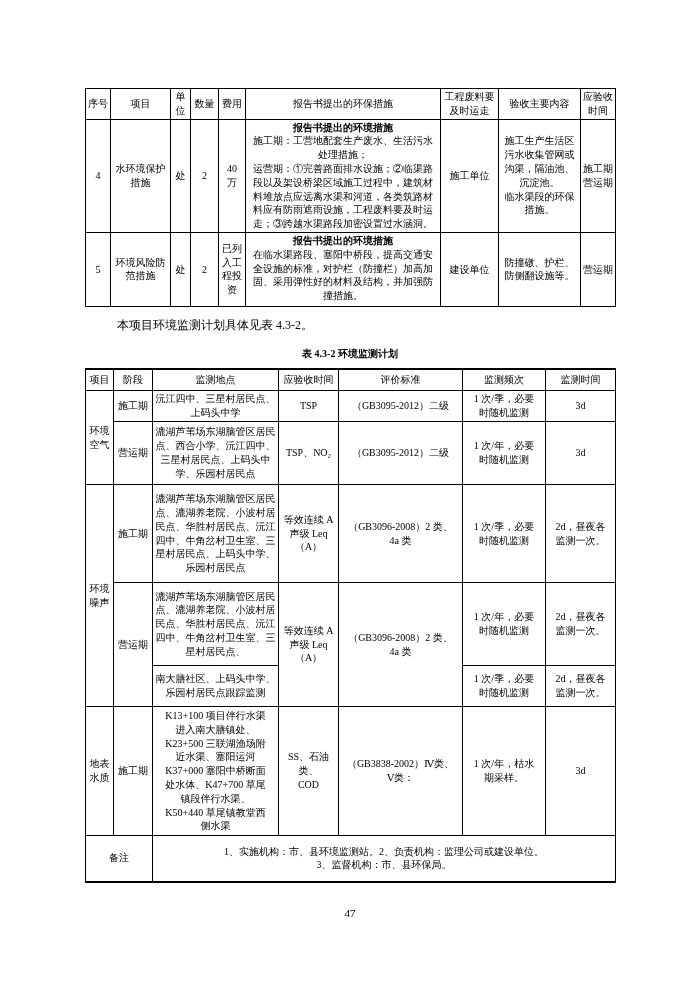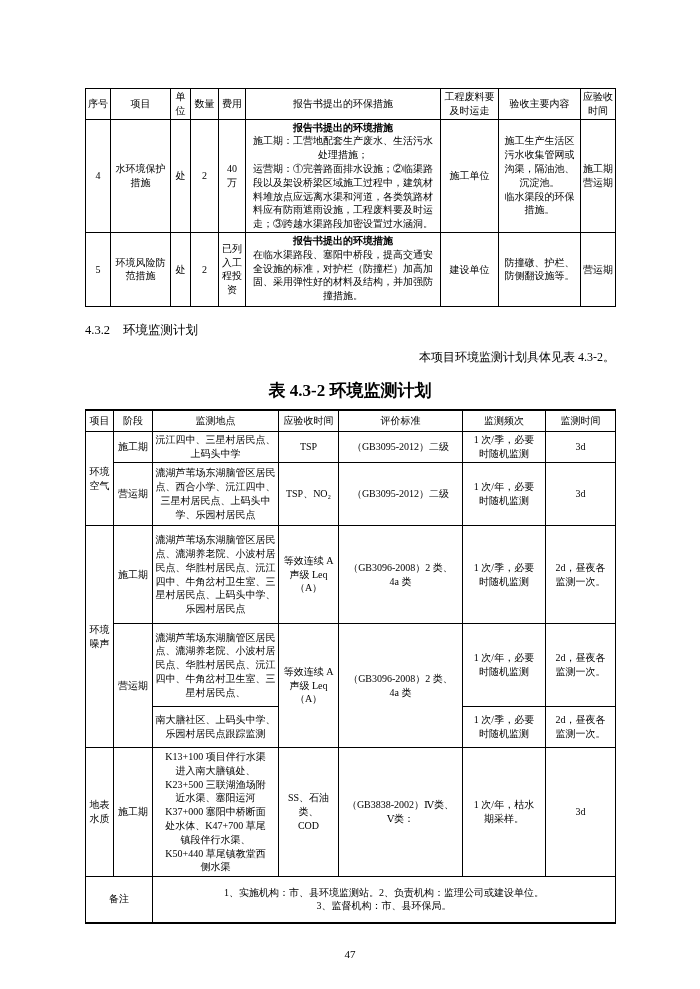--- a/index.html
+++ b/index.html
@@ -10,22 +10,22 @@
   .content{position:absolute;left:85px;top:88px;width:530px;}
   table{border-collapse:collapse;table-layout:fixed;width:530px;font-size:10px;line-height:1.38;}
   th,td{border:1px solid #000;padding:1px 2px;text-align:center;vertical-align:middle;font-weight:normal;overflow:hidden;word-break:break-all;}
   .pre{white-space:pre-line;}
   .measures{text-align:center;vertical-align:top;padding:1px 3px;}
   .m-title{font-weight:bold;white-space:pre-line;}
   .m-body{white-space:pre-line;}
   .t2{margin-top:7px;border-top:2px solid #000;border-bottom:2px solid #000;}
   .heading{font-size:12.5px;margin-top:15px;}
   .heading .num{margin-right:13px;}
-  .para{font-size:12px;margin-top:10px;padding-left:32px;text-align:right;}
-  .ttitle{font-size:17px;font-weight:bold;text-align:center;margin-top:13px;}
+  .para{font-size:12px;margin-top:10px;padding-left:32px;}
+  .ttitle{font-size:10px;font-weight:bold;text-align:center;margin-top:13px;}
   .pagenum{text-align:center;font-size:11px;margin-top:24px;}
 </style>
 </head>
 <body>
 
 <div class="content">
 
   <table class="t1">
     <colgroup>
       <col style="width:25px">
@@ -77,23 +77,20 @@
         <div class="m-title">报告书提出的环境措施</div>
         <div class="m-body">在临水渠路段、塞阳中桥段，提高交通安全设施的标准，对护栏（防撞栏）加高加固、采用弹性好的材料及结构，并加强防撞措施。</div>
       </td>
       <td>建设单位</td>
       <td class="pre">防撞礅、护栏、防侧翻设施等。</td>
       <td class="pre">营运期</td>
     </tr>
   </tbody>
     </table>
 
-  <div class="heading">
-    <span class="num">4.3.2</span><span>环境监测计划</span>
-  </div>
   <div class="para">本项目环境监测计划具体见表 4.3-2。</div>
   <div class="ttitle">表 4.3-2 环境监测计划</div>
 
   <table class="t2">
     <colgroup>
       <col style="width:28px">
         <col style="width:39px">
         <col style="width:126px">
       <col style="width:60px">
         <col style="width:124px">

